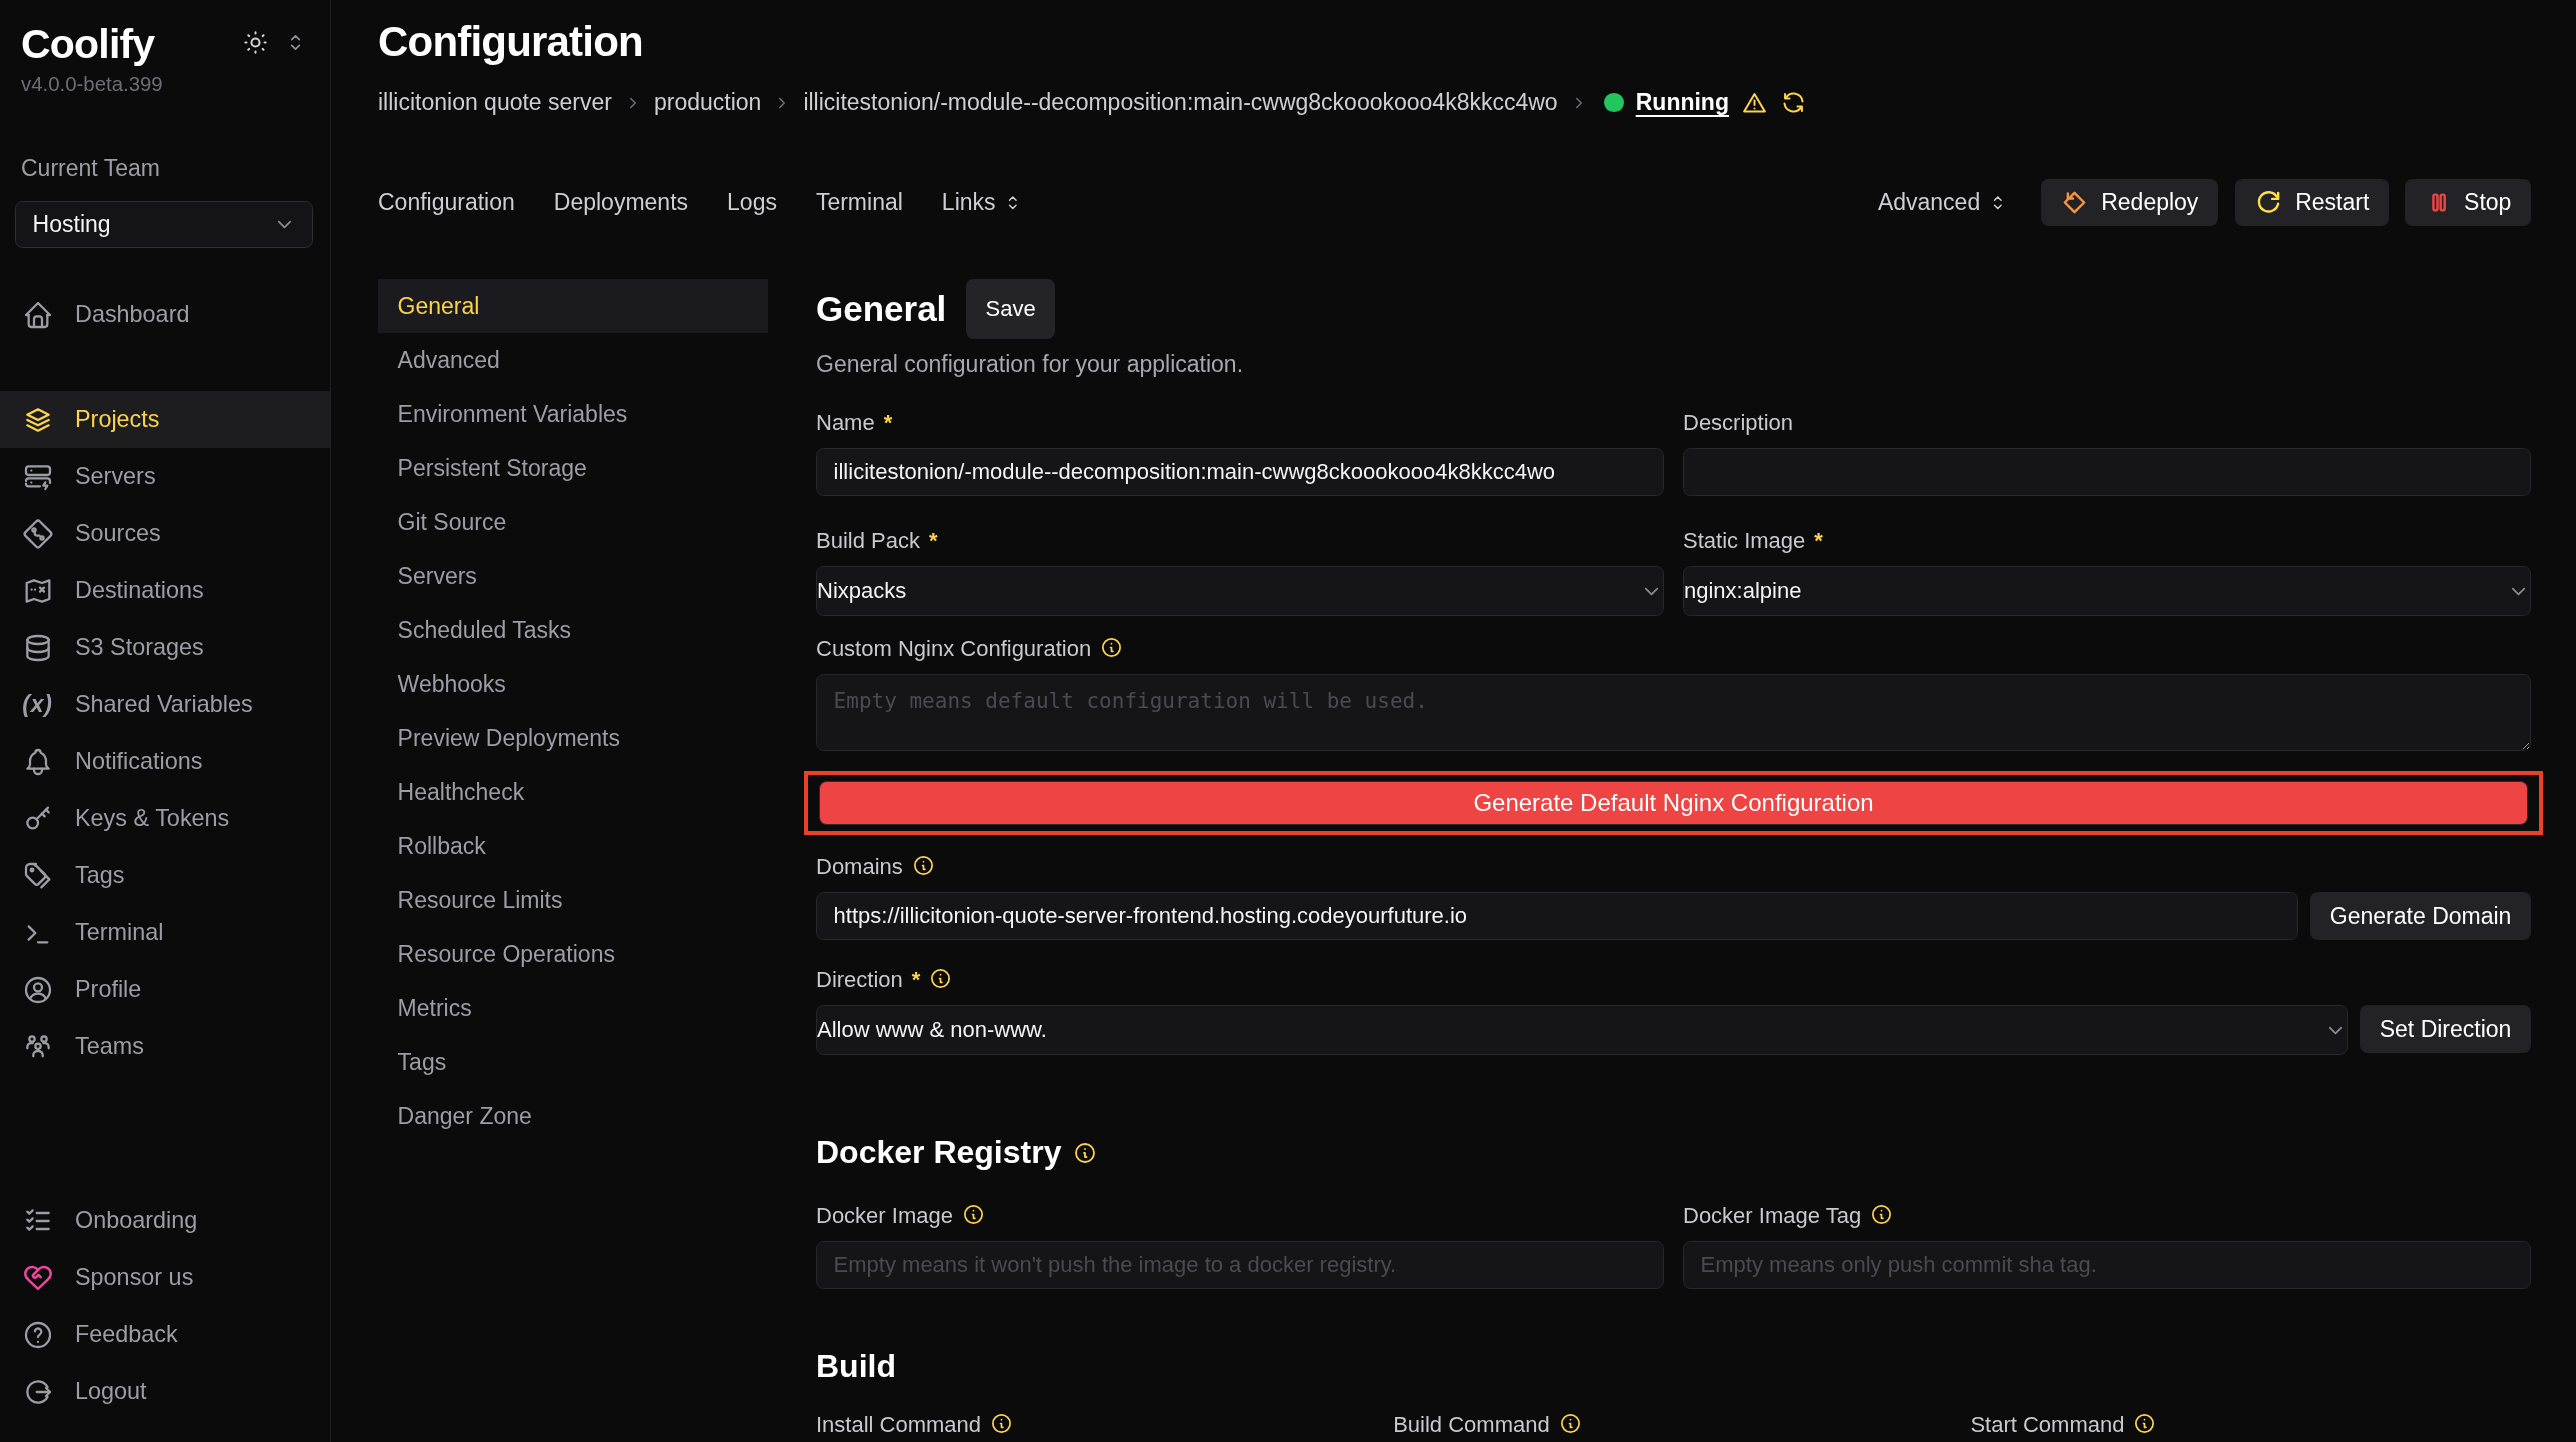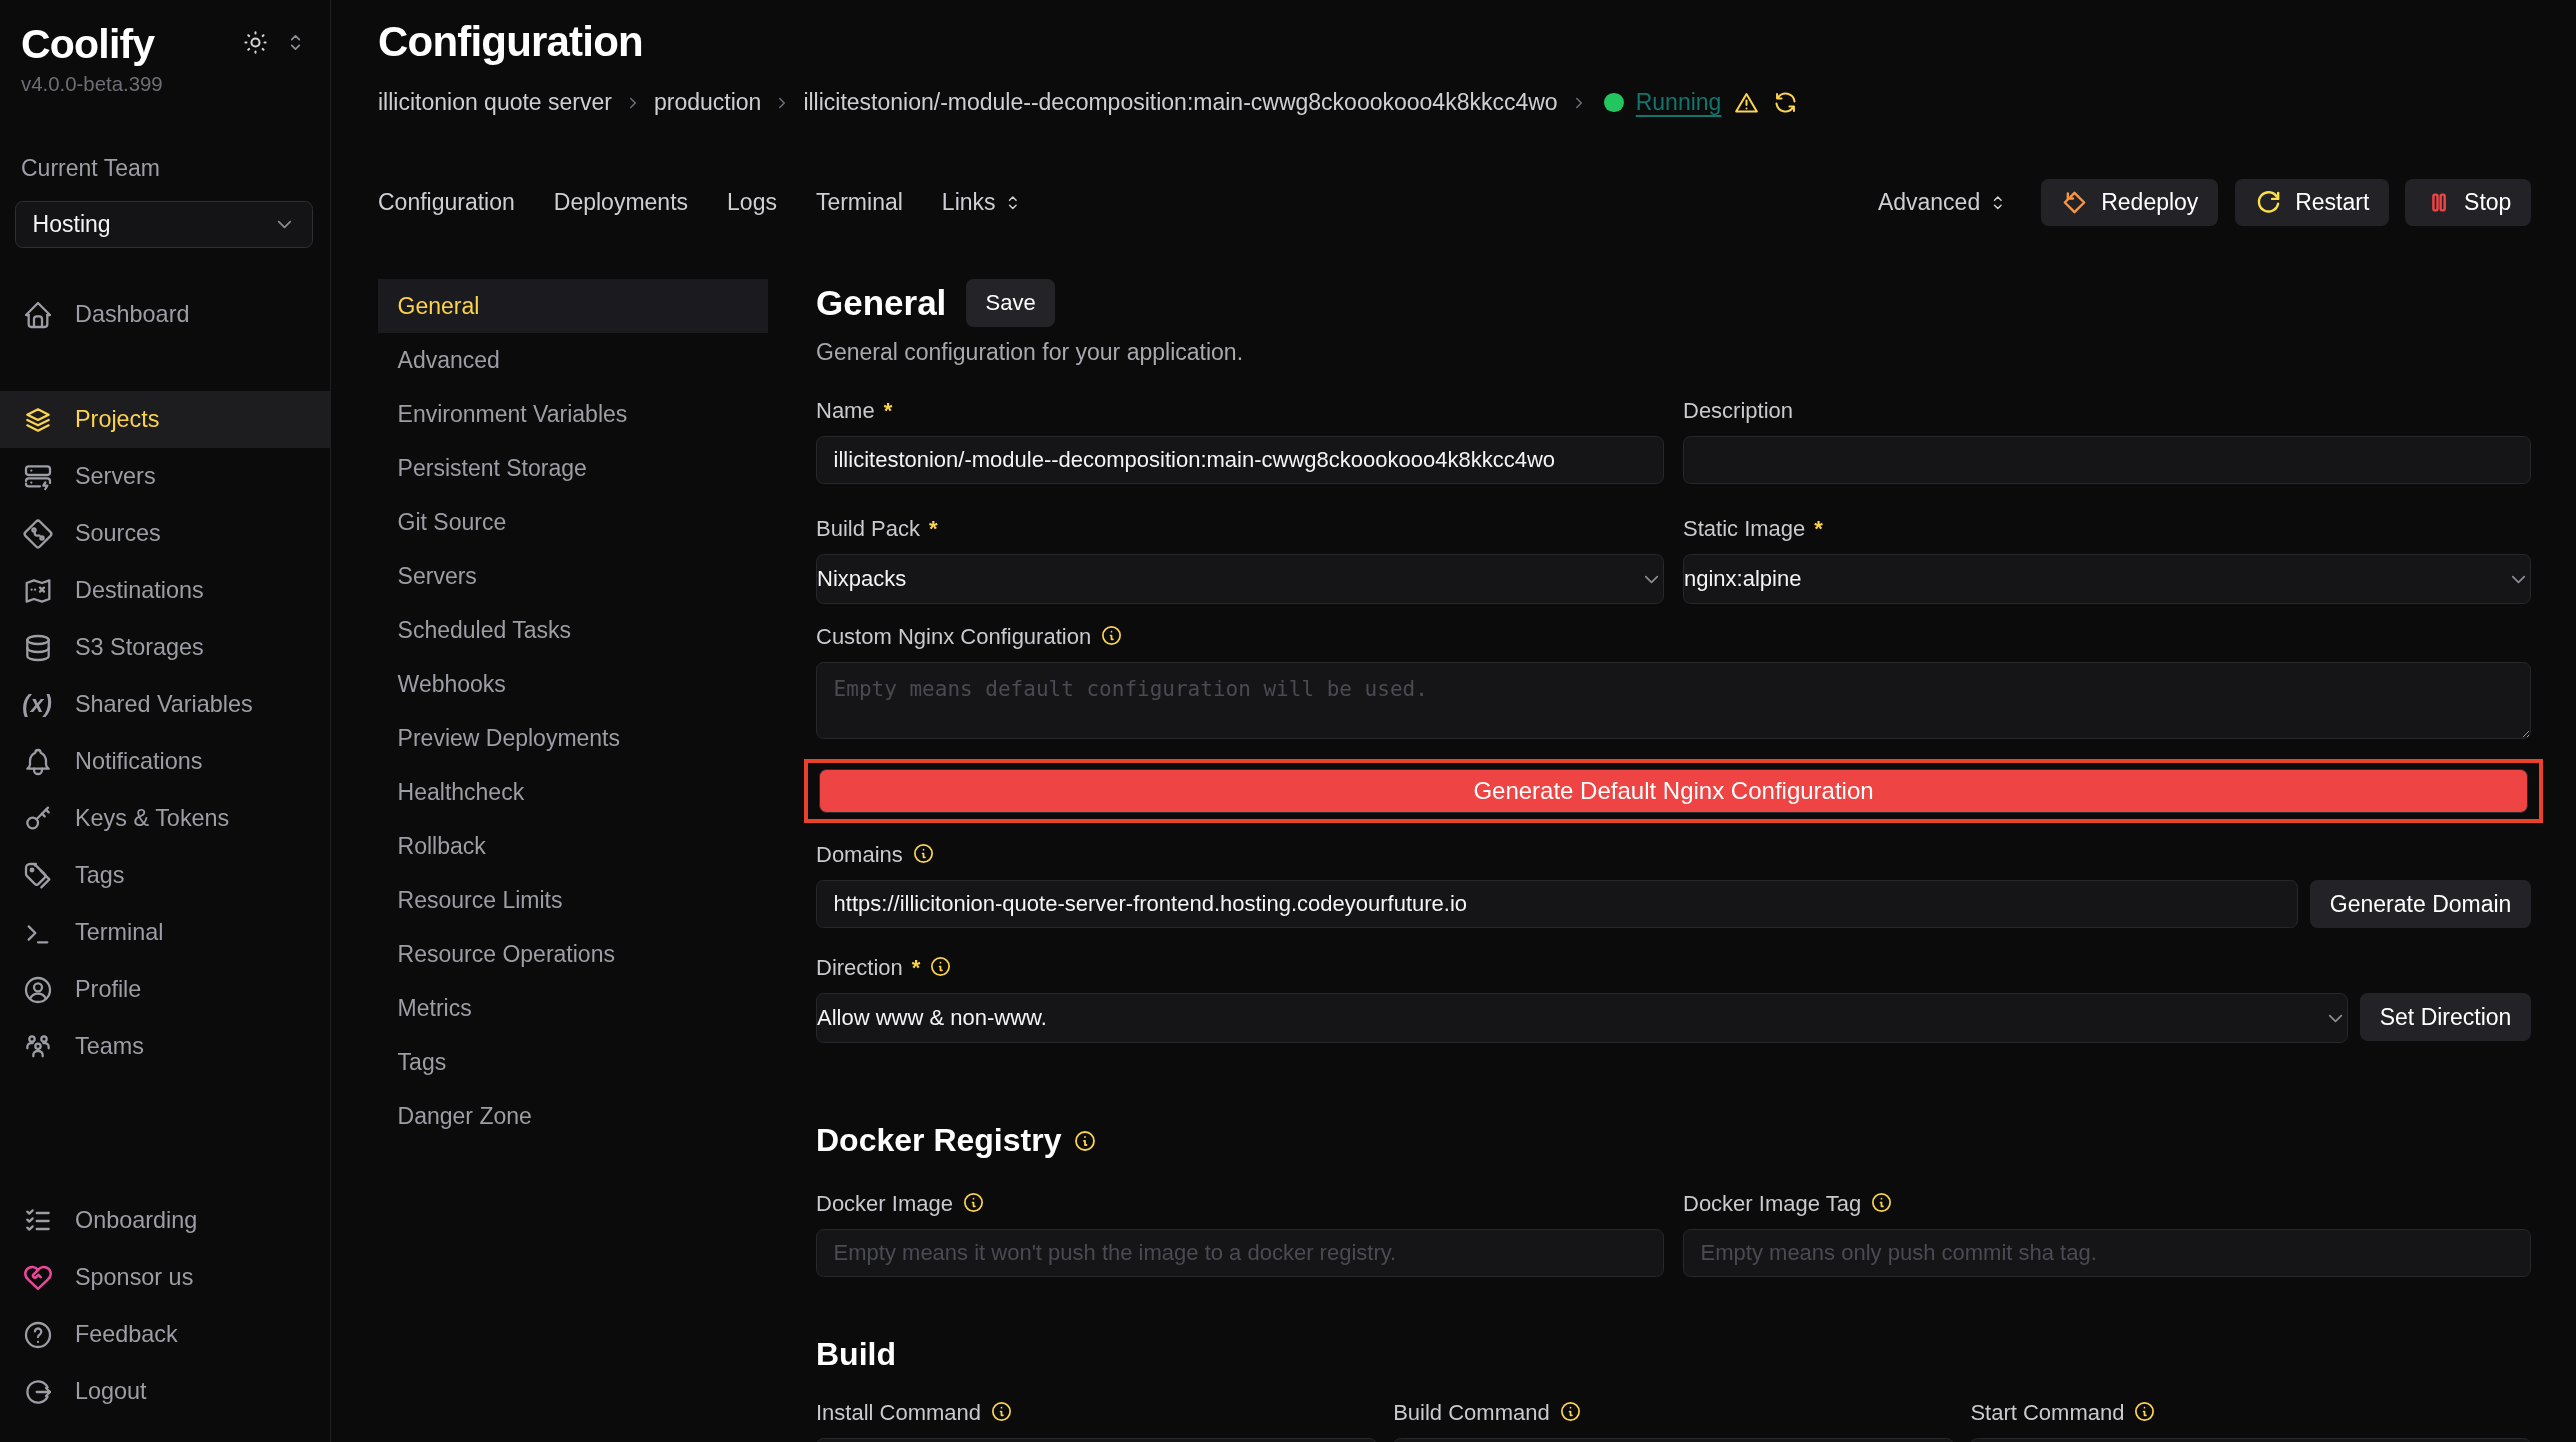--- a/index.html
+++ b/index.html
@@ -45,21 +45,21 @@
   .icon-pink { color:#ec4899 !important; }
   .txt-icon { font-size:23px; font-weight:700; font-style:italic; letter-spacing:0.8px; }
   .nav-spacer { flex:1; }
 
   
   .main { flex:1; padding:18px 45px 0 47px; display:flex; flex-direction:column; }
   h1 { font-size:42px; font-weight:700; color:#fff; letter-spacing:-0.8px; }
   .breadcrumb { margin-top:23px; display:flex; align-items:center; gap:12px; color:#cfcfd3; font-size:23px; }
   .crumb-sep { color:#6f6f77; }
   .status-dot { width:19.6px; height:19.6px; border-radius:50%; background:#22c55e; margin-left:4.5px; }
-  .status-running { color:#0f766e; font-weight:400; text-decoration:underline; text-underline-offset:4.5px; }
+  .status-running { color:#ffffff; font-weight:700; text-decoration:underline; text-underline-offset:4.5px; }
   .warn-icon, .refresh-icon { color:#fcd34d; }
 
   .toolbar { margin-top:63px; display:flex; align-items:center; }
   .tabs { display:flex; align-items:center; gap:39px; color:#cfcfd3; font-size:23px; }
   .tab { display:flex; align-items:center; gap:7.6px; cursor:pointer; }
   .toolbar-right { margin-left:auto; display:flex; align-items:center; gap:16.6px; }
   .advanced { display:flex; align-items:center; gap:7.6px; color:#cfcfd3; margin-right:16.6px; }
   .btn {
     height:47px; background:#232327; border:none; border-radius:7.6px;
     color:#fff; font-size:23px; font-family:inherit;
@@ -74,21 +74,21 @@
   .subnav-item {
     height:54px; display:flex; align-items:center; padding:0 19.6px;
     color:#9d9da5; font-size:23px; cursor:pointer;
   }
   .subnav-item.active { background:#1b1b1f; color:#fcd34d; }
 
   .form { flex:1; margin-left:48px; }
   .section-head { display:flex; align-items:center; gap:19.6px; }
   h2 { font-size:35px; font-weight:700; color:#fff; }
   h3 { font-size:32px; font-weight:700; color:#fff; }
-  .btn-sm { height:48px; background:#242428; border:none; border-radius:7.6px; color:#fff; font-size:22px; font-family:inherit; padding:0 19.6px; cursor:pointer; }
+  .btn-sm { height:60px; background:#242428; border:none; border-radius:7.6px; color:#fff; font-size:22px; font-family:inherit; padding:0 19.6px; cursor:pointer; }
   .section-desc { margin-top:12px; color:#a8a8af; font-size:23px; }
 
   .row2 { display:grid; grid-template-columns:1fr 1fr; column-gap:19px; margin-top:32px; }
   .row3 { display:grid; grid-template-columns:1fr 1fr 1fr; column-gap:16.6px; margin-top:27px; }
   .flabel { display:flex; gap:9px; color:#c9c9ce; font-size:22px; margin-bottom:12px; }
   .req { color:#fcd34d; font-weight:700; }
   .info { color:#fcd34d; }
   .input, .select, .textarea {
     width:100%; background:#151518; border:1.5px solid #27272c; border-radius:7.6px;
     color:#f4f4f5; font-size:22px; font-family:inherit;

